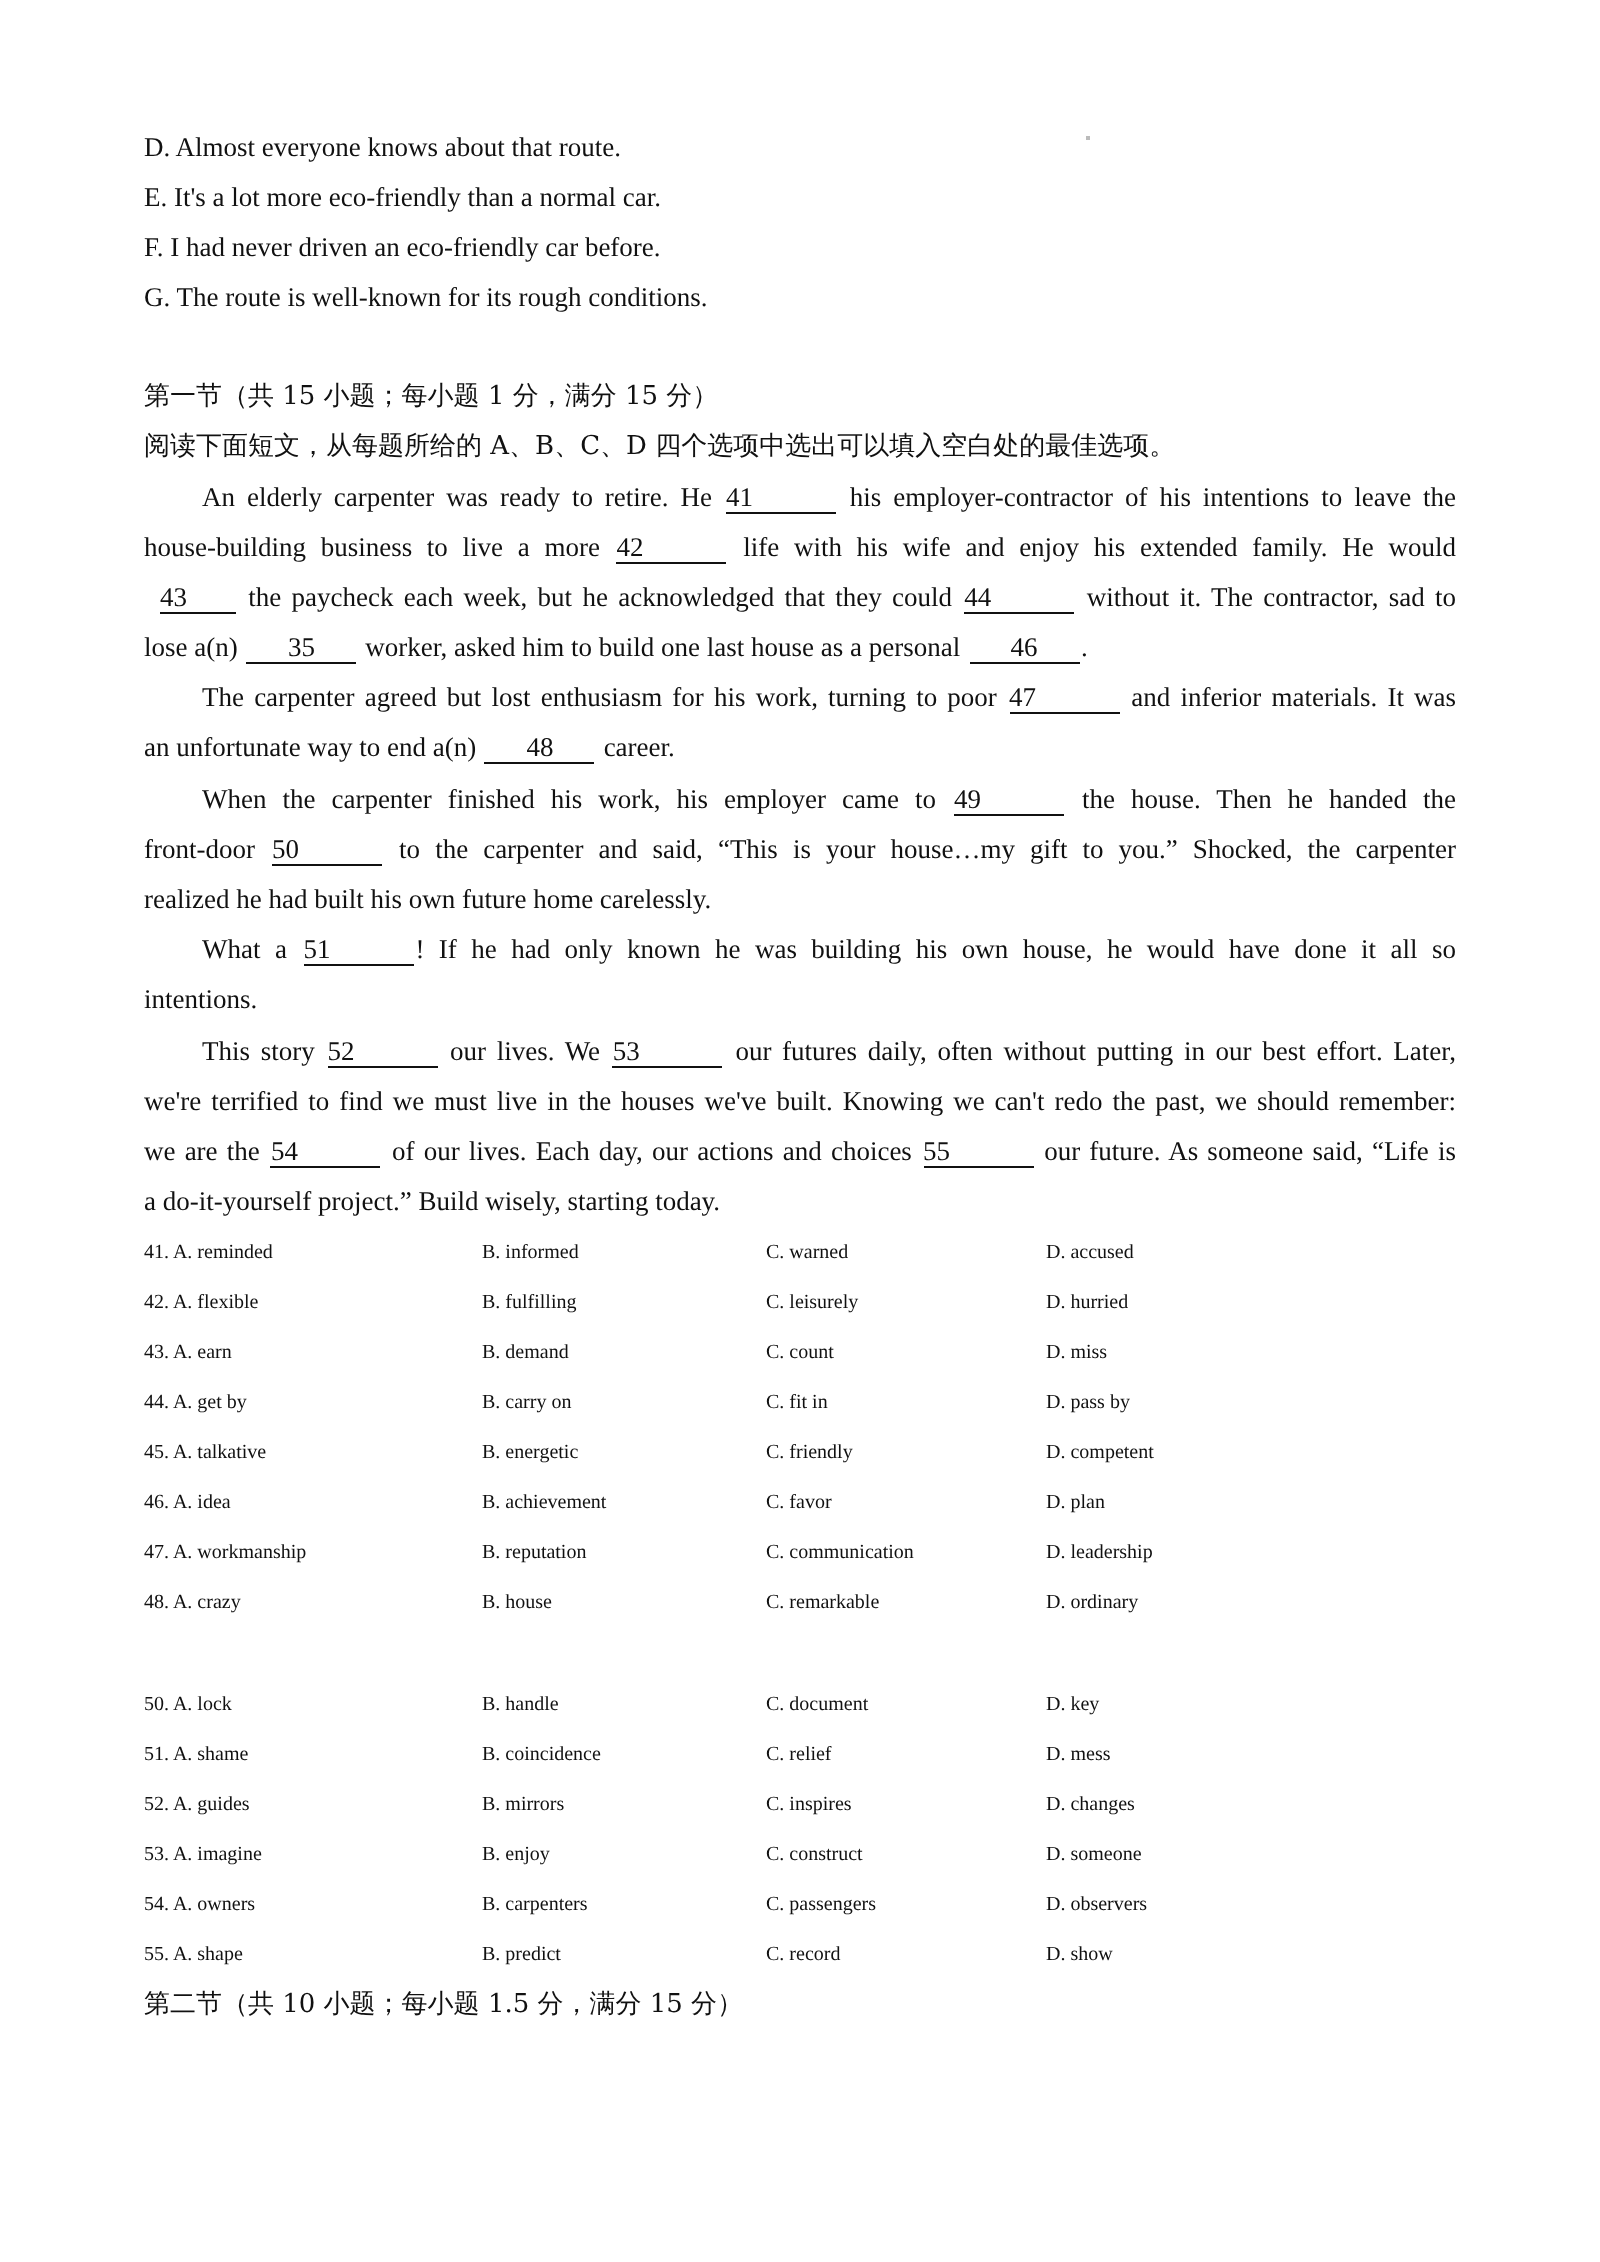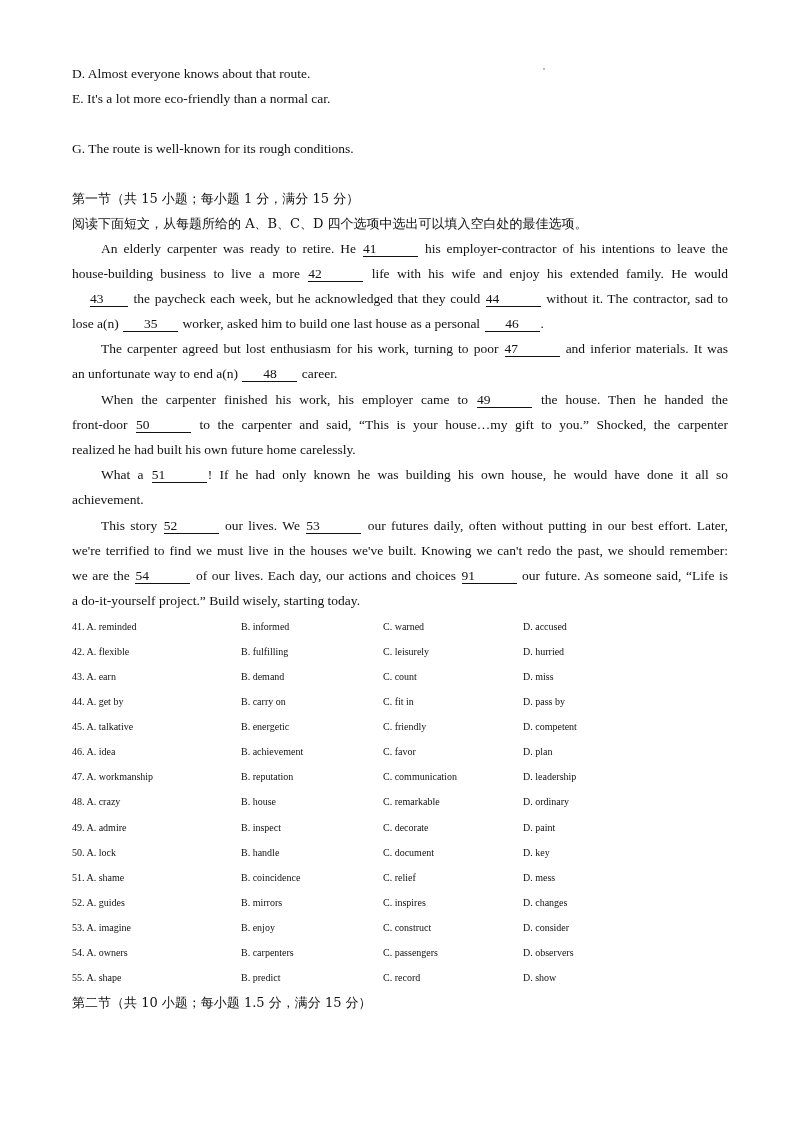--- a/index.html
+++ b/index.html
@@ -26,37 +26,38 @@
   .dot { position: absolute; left: 543px; top: 68px; width: 2px; height: 2px; background: #bbb; }
 </style>
 </head>
 <body>
 
 <div class="page">
   <div class="dot"></div>
 
   <div class="line" style="top:65px">D. Almost everyone knows about that route.</div>
   <div class="line" style="top:90px">E. It's a lot more eco-friendly than a normal car.</div>
+  <div class="line" style="top:115px">F. I had never driven an eco-friendly car before.</div>
   <div class="line" style="top:140px">G. The route is well-known for its rough conditions.</div>
 
   <div class="line cjk" style="top:190px">第一节（共 15 小题；每小题 1 分，满分 15 分）</div>
   <div class="line cjk" style="top:215px">阅读下面短文，从每题所给的 A、B、C、D 四个选项中选出可以填入空白处的最佳选项。</div>
 
   <div class="line just indent" style="top:240px">
     <span>An elderly carpenter was ready to retire. He</span>
     <span class="blank w55">41</span>
     <span>his employer-contractor of his intentions to leave the</span>
   </div>
   <div class="line just" style="top:265px">
     <span>house-building business to live a more</span>
     <span class="blank w55">42</span>
     <span>life with his wife and enjoy his extended family. He would</span>
   </div>
   <div class="line just" style="top:290px">
-    <span class="blank w40" style="margin-left:18px">43</span>
+    <span class="blank w40" style="margin-left:8px">43</span>
     <span>the paycheck each week, but he acknowledged that they could</span>
     <span class="blank w55">44</span>
     <span>without it. The contractor, sad to</span>
   </div>
   <div class="line" style="top:315px">
     <span>lose a(n)</span>
     <span class="blank w55">35</span>
     <span>worker, asked him to build one last house as a personal</span>
     <span class="blank w55">46</span><span>.</span>
   </div>
@@ -81,35 +82,35 @@
     <span>front-door</span>
     <span class="blank w55">50</span>
     <span>to the carpenter and said, “This is your house…my gift to you.” Shocked, the carpenter</span>
   </div>
   <div class="line" style="top:441px">realized he had built his own future home carelessly.</div>
 
   <div class="line just indent" style="top:466px">
     <span>What a</span>
     <span class="blank w55">51</span><span>! If he had only known he was building his own house, he would have done it all so</span>
   </div>
-  <div class="line" style="top:491px">achievement.</div>
+  <div class="line" style="top:491px">intentions.</div>
 
   <div class="line just indent" style="top:517px">
     <span>This story</span>
     <span class="blank w55">52</span>
     <span>our lives. We</span>
     <span class="blank w55">53</span>
     <span>our futures daily, often without putting in our best effort. Later,</span>
   </div>
   <div class="line just" style="top:542px">we're terrified to find we must live in the houses we've built. Knowing we can't redo the past, we should remember:</div>
   <div class="line just" style="top:567px">
     <span>we are the</span>
     <span class="blank w55">54</span>
     <span>of our lives. Each day, our actions and choices</span>
-    <span class="blank w55">91</span>
+    <span class="blank w55">55</span>
     <span>our future. As someone said, “Life is</span>
   </div>
   <div class="line" style="top:592px">a do-it-yourself project.” Build wisely, starting today.</div>
 
   <div class="opt-row" style="top:618px">
     <span class="opt oA">41. A. reminded</span>
     <span class="opt oB">B. informed</span>
     <span class="opt oC">C. warned</span>
     <span class="opt oD">D. accused</span>
   </div>
@@ -148,26 +149,20 @@
     <span class="opt oB">B. reputation</span>
     <span class="opt oC">C. communication</span>
     <span class="opt oD">D. leadership</span>
   </div>
   <div class="opt-row" style="top:793px">
     <span class="opt oA">48. A. crazy</span>
     <span class="opt oB">B. house</span>
     <span class="opt oC">C. remarkable</span>
     <span class="opt oD">D. ordinary</span>
   </div>
-  <div class="opt-row" style="top:819px">
-    <span class="opt oA">49. A. admire</span>
-    <span class="opt oB">B. inspect</span>
-    <span class="opt oC">C. decorate</span>
-    <span class="opt oD">D. paint</span>
-  </div>
   <div class="opt-row" style="top:844px">
     <span class="opt oA">50. A. lock</span>
     <span class="opt oB">B. handle</span>
     <span class="opt oC">C. document</span>
     <span class="opt oD">D. key</span>
   </div>
   <div class="opt-row" style="top:869px">
     <span class="opt oA">51. A. shame</span>
     <span class="opt oB">B. coincidence</span>
     <span class="opt oC">C. relief</span>
@@ -176,21 +171,21 @@
   <div class="opt-row" style="top:894px">
     <span class="opt oA">52. A. guides</span>
     <span class="opt oB">B. mirrors</span>
     <span class="opt oC">C. inspires</span>
     <span class="opt oD">D. changes</span>
   </div>
   <div class="opt-row" style="top:919px">
     <span class="opt oA">53. A. imagine</span>
     <span class="opt oB">B. enjoy</span>
     <span class="opt oC">C. construct</span>
-    <span class="opt oD">D. consider</span>
+    <span class="opt oD">D. someone</span>
   </div>
   <div class="opt-row" style="top:944px">
     <span class="opt oA">54. A. owners</span>
     <span class="opt oB">B. carpenters</span>
     <span class="opt oC">C. passengers</span>
     <span class="opt oD">D. observers</span>
   </div>
   <div class="opt-row" style="top:969px">
     <span class="opt oA">55. A. shape</span>
     <span class="opt oB">B. predict</span>

